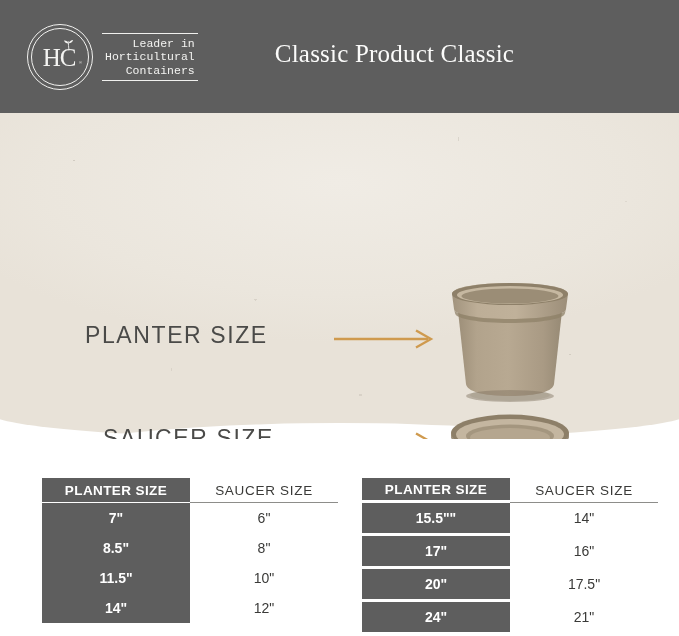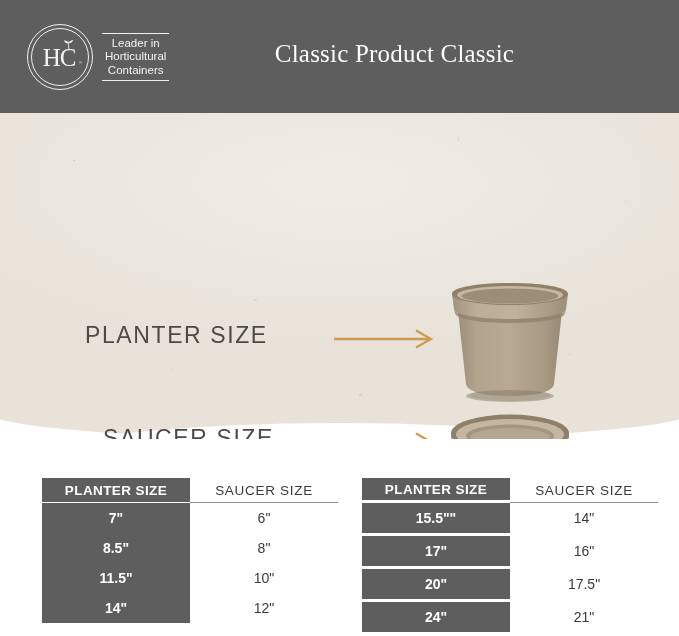--- a/index.html
+++ b/index.html
@@ -79,23 +79,23 @@
     position: absolute;
     left: 53px; top: 37px;
     color: #e8e8e6;
     font-size: 4px;
     font-family: "Liberation Sans", sans-serif;
   }
 
   .logo-text {
     margin-left: 8px;
     padding: 0 3px;
-    text-align: center;
+    text-align: right;
     color: #f3f3f1;
-    font-family: Liberation Sans, sans-serif;
+    font-family: Liberation Mono, monospace;
     font-size: 11.5px;
     line-height: 13.5px;
     border-top: 1.2px solid #f0f0ee;
     border-bottom: 1.2px solid #f0f0ee;
     padding-top: 3px;
     padding-bottom: 3px;
   }
 
   .header-title {
     position: absolute;

